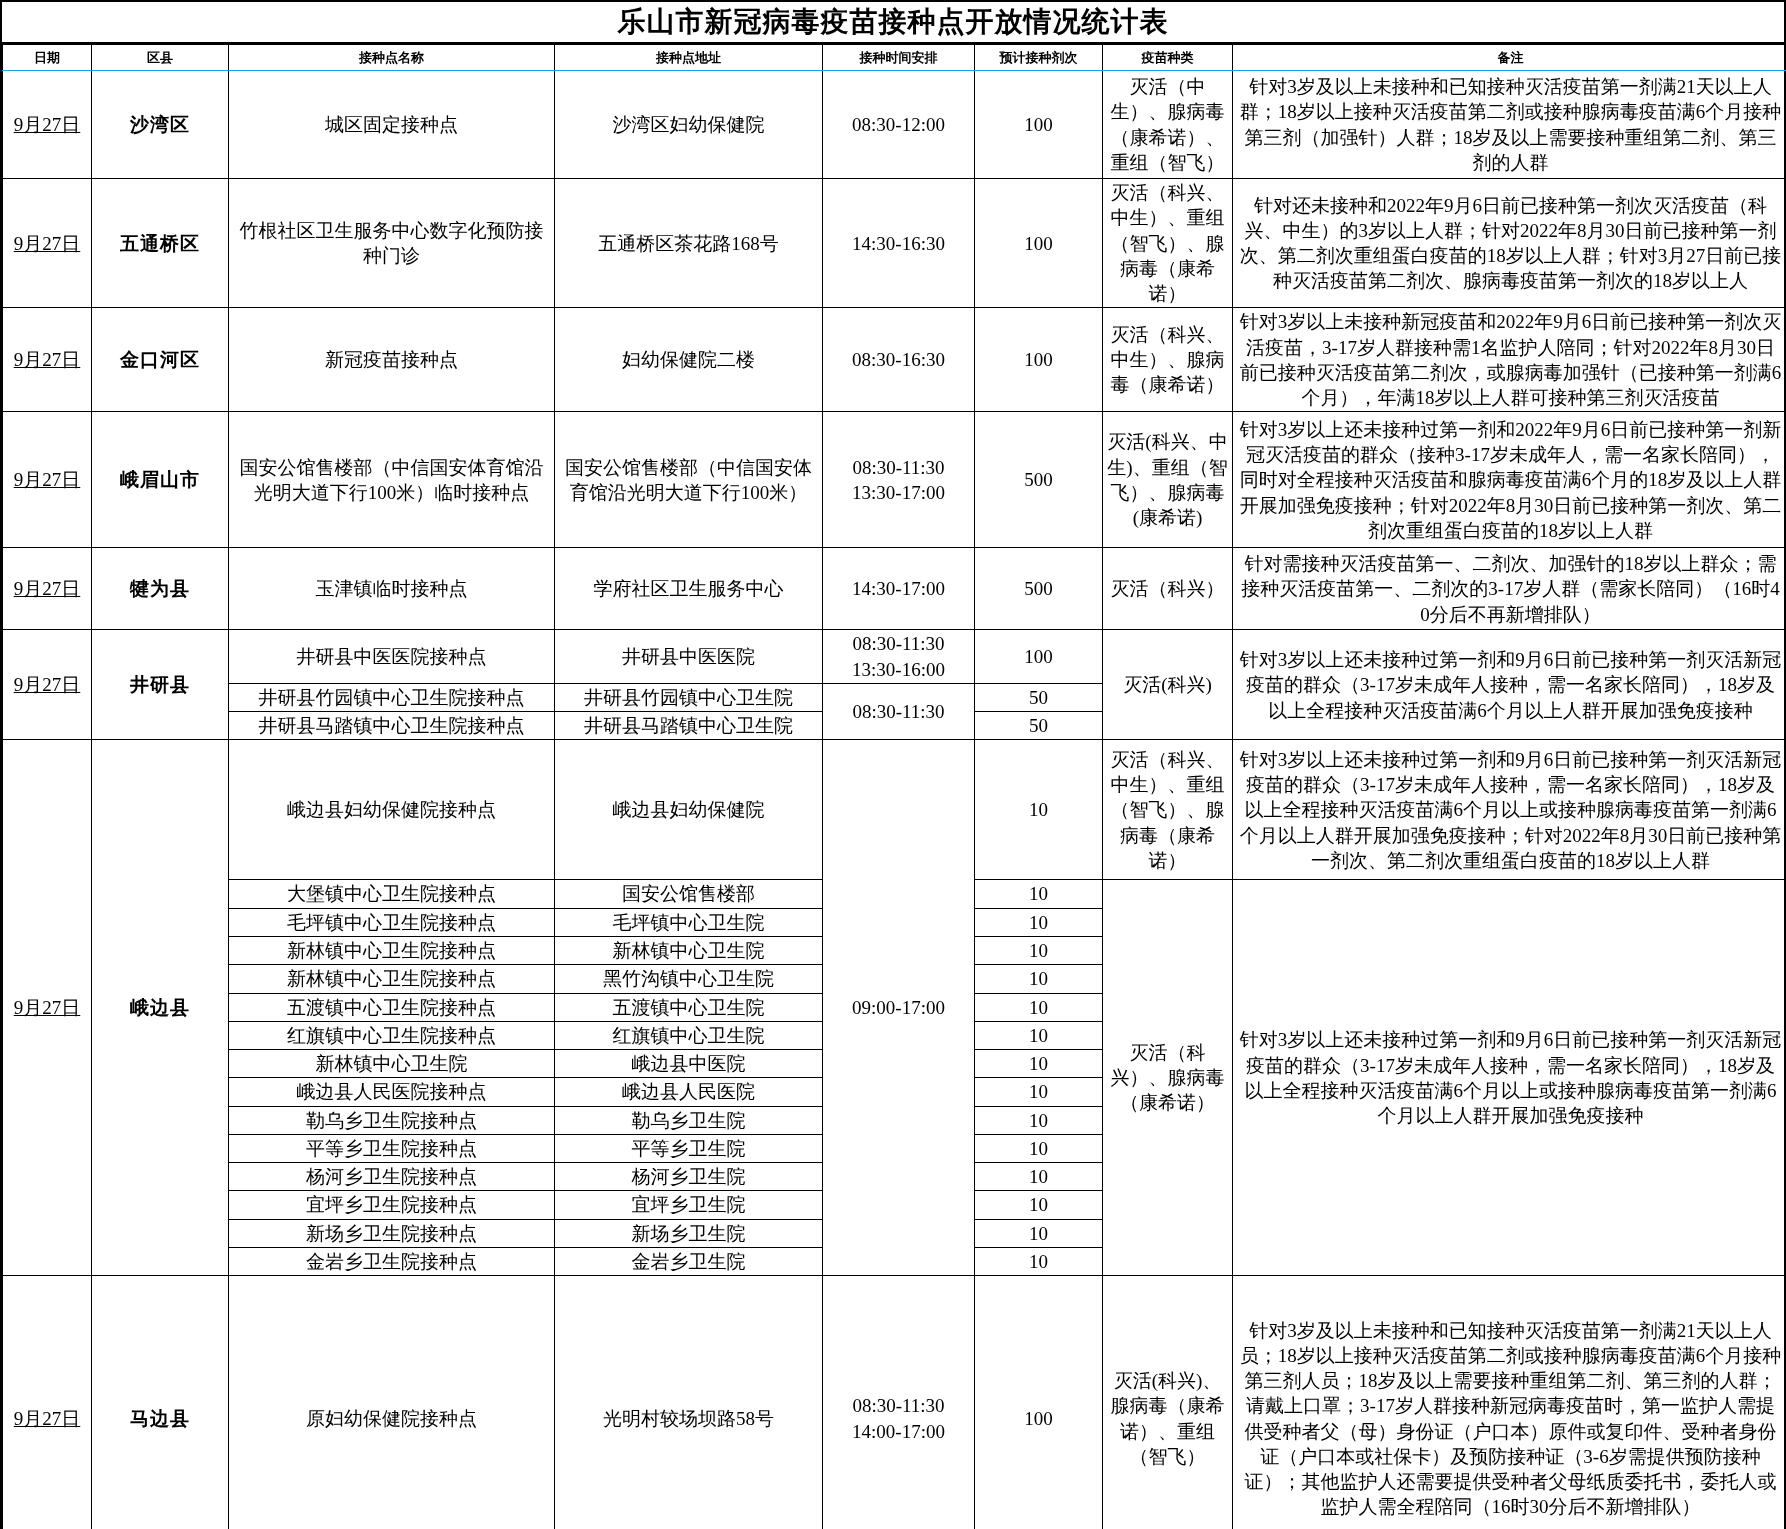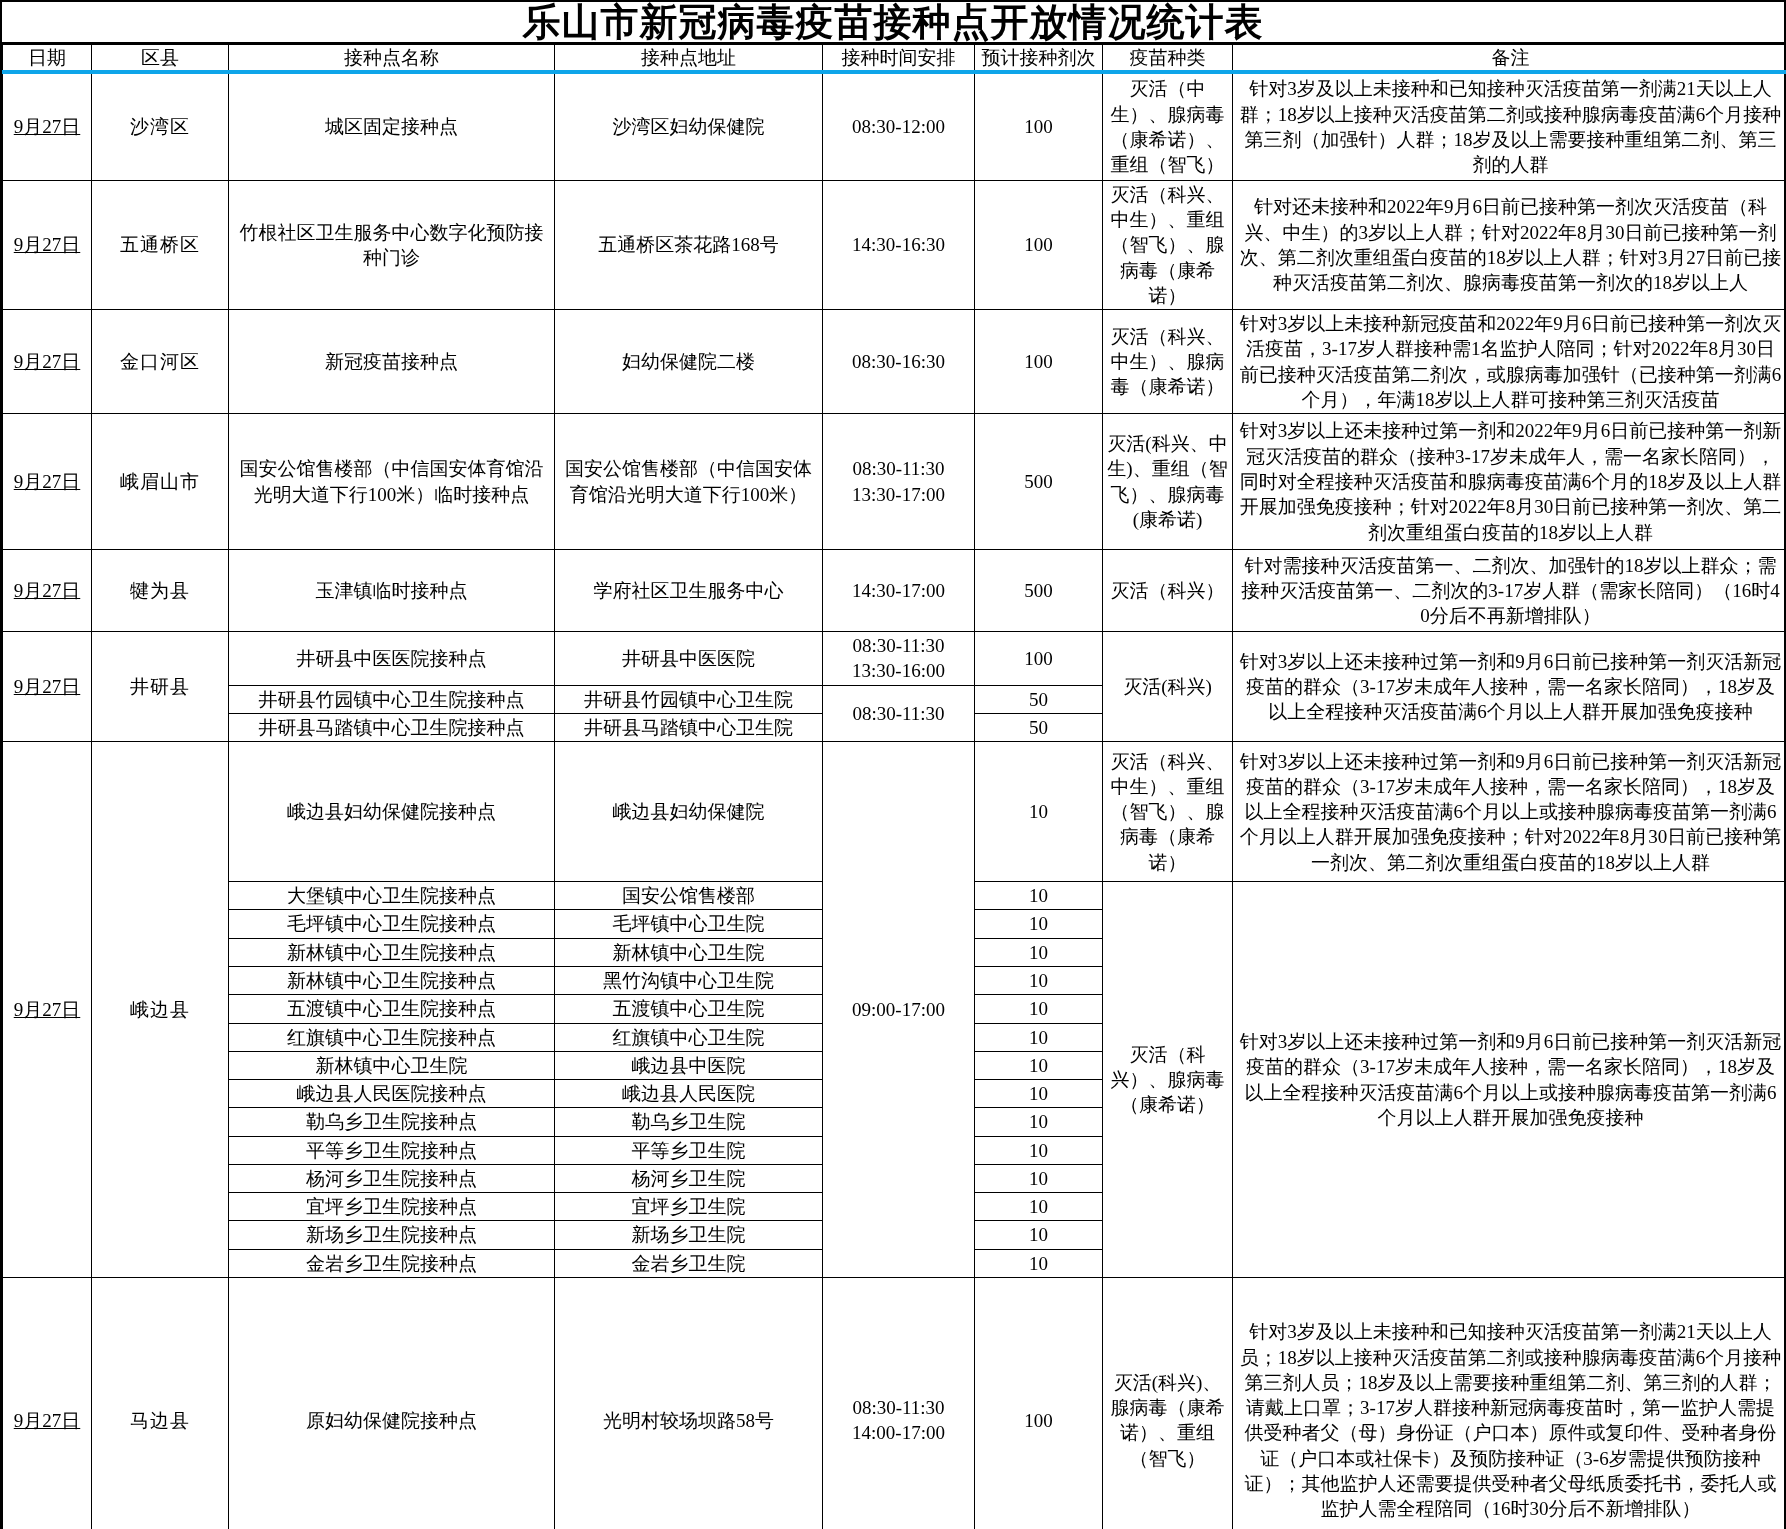--- a/index.html
+++ b/index.html
@@ -10,21 +10,21 @@
   }
   .sheet {
     width: 1786px;
     box-sizing: border-box;
     border: 2px solid #000;
   }
   .title {
     height: 40px;
     line-height: 40px;
     text-align: center;
-    font-size: 38px;
+    font-size: 28px;
     font-weight: bold;
     letter-spacing: 1px;
     border-bottom: 2px solid #000;
     overflow: hidden;
     white-space: nowrap;
   }
   table.grid {
     width: 100%;
     table-layout: fixed;
     border-collapse: collapse;
@@ -33,26 +33,26 @@
     border: 1px solid #000;
     padding: 1px 4px;
     text-align: center;
     vertical-align: middle;
     font-size: 19px;
     line-height: 1.33;
     overflow: hidden;
     word-break: break-all;
   }
   table.grid th {
-    font-weight: normal;
+    font-weight: bold;
     padding: 0 2px;
-    border-bottom: 4px solid #0ea5e9;
-    font-size: 19px;
-  }
-  td.district { font-size: 27px; font-weight: normal; letter-spacing: 1px; }
+    border-bottom: 1px solid #0ea5e9;
+    font-size: 13px;
+  }
+  td.district { font-size: 27px; font-weight: bold; letter-spacing: 1px; }
   td.date { font-size: 19px; text-decoration: underline; }
   td.remark { text-align: left; padding: 3px 6px; }
   td.pre { white-space: pre-line; }
   
   tr.hHead   { height: 26px;  }
   tr.h108    { height: 108px; }
   tr.h114    { height: 114px; }
   tr.h104    { height: 104px; }
   tr.h136    { height: 136px; }
   tr.h82     { height: 82px;  }

